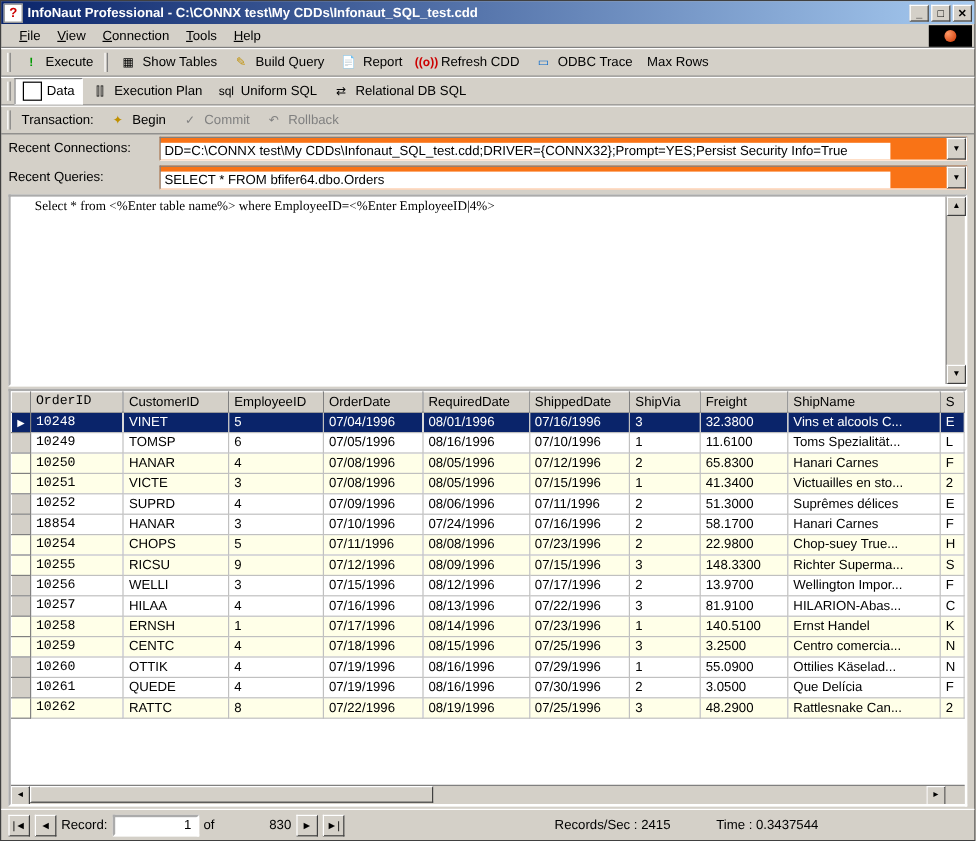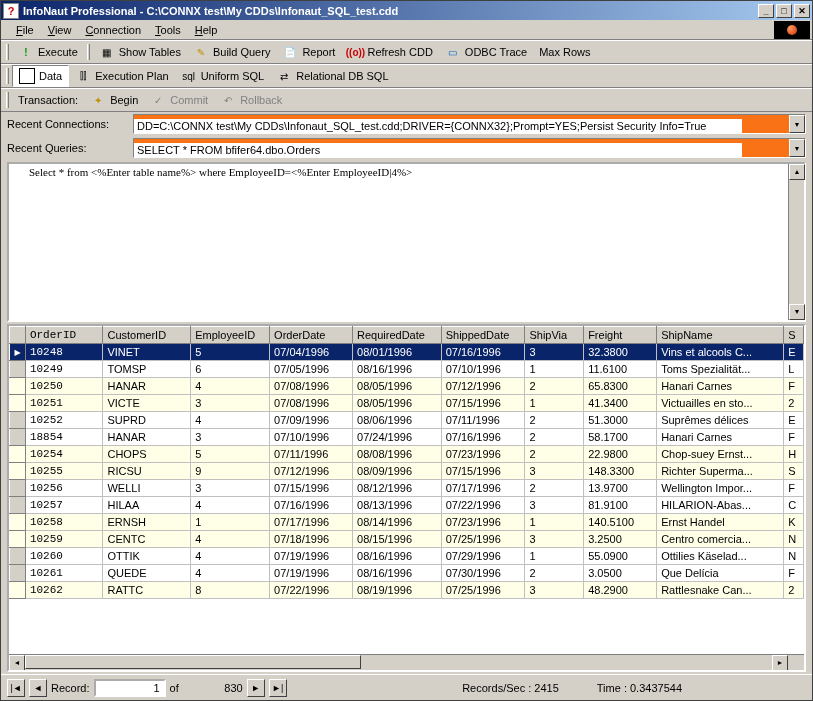--- a/index.html
+++ b/index.html
@@ -285,21 +285,21 @@
             <tr class="alt">
               <td class="rowhdr"></td>
               <td class="col-oid">10254</td>
               <td class="col-cid">CHOPS</td>
               <td class="col-eid">5</td>
               <td class="col-od">07/11/1996</td>
               <td class="col-rd">08/08/1996</td>
               <td class="col-sd">07/23/1996</td>
               <td class="col-sv">2</td>
               <td class="col-fr">22.9800</td>
-              <td class="col-sn">Chop-suey Ernst...</td>
+              <td class="col-sn">Chop-suey True...</td>
               <td class="col-last">H</td>
             </tr>
             <tr class="alt">
               <td class="rowhdr"></td>
               <td class="col-oid">10255</td>
               <td class="col-cid">RICSU</td>
               <td class="col-eid">9</td>
               <td class="col-od">07/12/1996</td>
               <td class="col-rd">08/09/1996</td>
               <td class="col-sd">07/15/1996</td>

